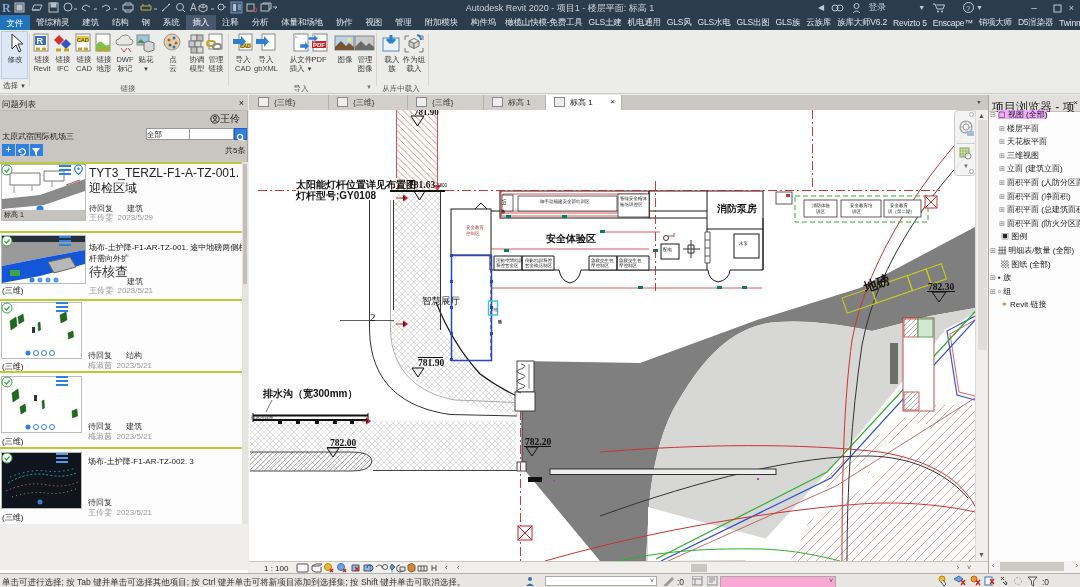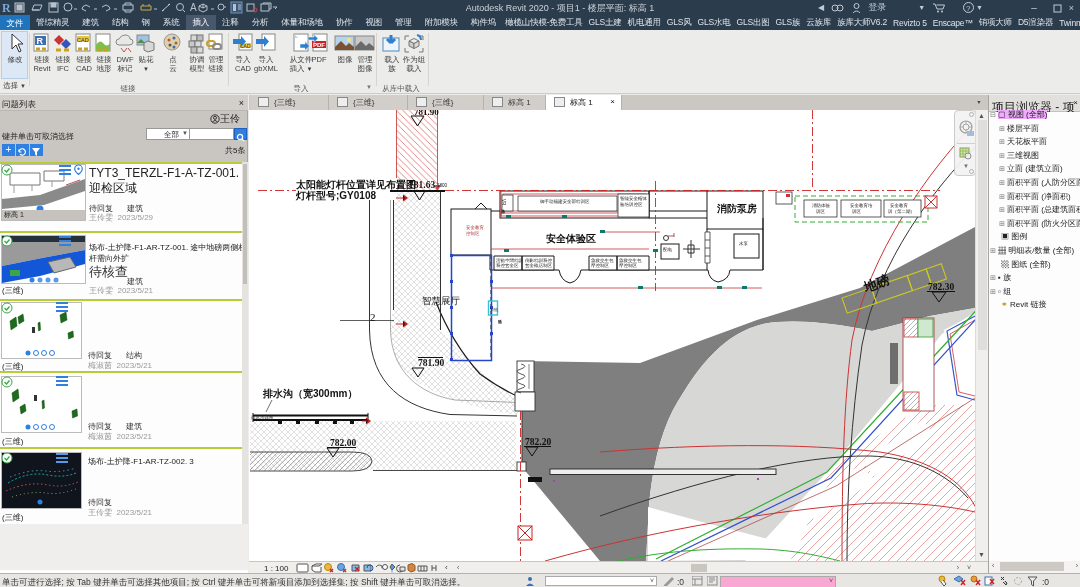--- a/index.html
+++ b/index.html
@@ -248,22 +248,22 @@
 <div class="abs" id="leftpanel">
 <div class="abs" style="left:0;top:0;width:248px;height:16px;background:#d2cfcb;border-bottom:1px solid #bbb8b4">
       <span style="position:absolute;left:2px;top:4px;font-size:8.5px;color:#222">问题列表</span>
       <span style="position:absolute;right:4px;top:3px;font-size:9px;color:#222">×</span>
     </div>
 <div class="abs" style="left:210px;top:17px;width:38px;height:12px;font-size:10px;color:#222"><svg width="10" height="10" style="vertical-align:-2px">
         <circle cx="5" cy="5" r="4.2" fill="none" stroke="#333"></circle>
         <circle cx="5" cy="3.8" r="1.5" fill="none" stroke="#333"></circle>
         <path d="M2.5 7.8 q2.5 -2.8 5 0" fill="none" stroke="#333"></path>
       </svg>王伶雯</div>
-<div class="abs" style="left:2px;top:36px;font-size:8px;color:#222">键并单击可取消选择</div>
-<div class="abs" style="left:146px;top:33px;width:60px;height:12px;background:#fff;border:1px solid #999;font-size:7.5px;color:#222;padding:1px 17px">全部<span style="float:right;font-size:6px;color:#555">▼</span></div>
+<div class="abs" style="left:2px;top:36px;font-size:8px;color:#222">太原武宿国际机场三</div>
+<div class="abs" style="left:146px;top:33px;width:60px;height:12px;background:#fff;border:1px solid #999;font-size:7.5px;color:#222;padding:1px 0">全部<span style="float:right;font-size:6px;color:#555">▼</span></div>
 <div class="abs" style="left:189px;top:33px;width:45px;height:12px;background:#fff;border:1px solid #999"></div>
 <div class="abs" style="left:234px;top:33px;width:13px;height:12px;background:#2f80e0;border:1px solid #1f60b8"><svg width="9" height="9" style="margin:1px">
         <circle cx="4" cy="4" r="2.6" fill="none" stroke="#fff" stroke-width="1.2"></circle>
         <path d="M6 6 l2.2 2.2" stroke="#fff" stroke-width="1.2"></path>
       </svg></div>
 <div class="abs" style="left:2px;top:49px;width:13px;height:12px;background:#2f80e0;color:#fff;font-size:10px;text-align:center;line-height:11px">+</div>
 <div class="abs" style="left:16px;top:49px;width:13px;height:12px;background:#2f80e0"><svg width="11" height="10" style="margin:1px">
         <path d="M2 5 a3.2 3.2 0 1 1 1 2.3 M2 5 v-2.5 M2 5 h2.5" stroke="#fff" fill="none" stroke-width="1.2"></path>
       </svg></div>
 <div class="abs" style="left:30px;top:49px;width:13px;height:12px;background:#2f80e0"><svg width="9" height="9" style="margin:1.5px">

